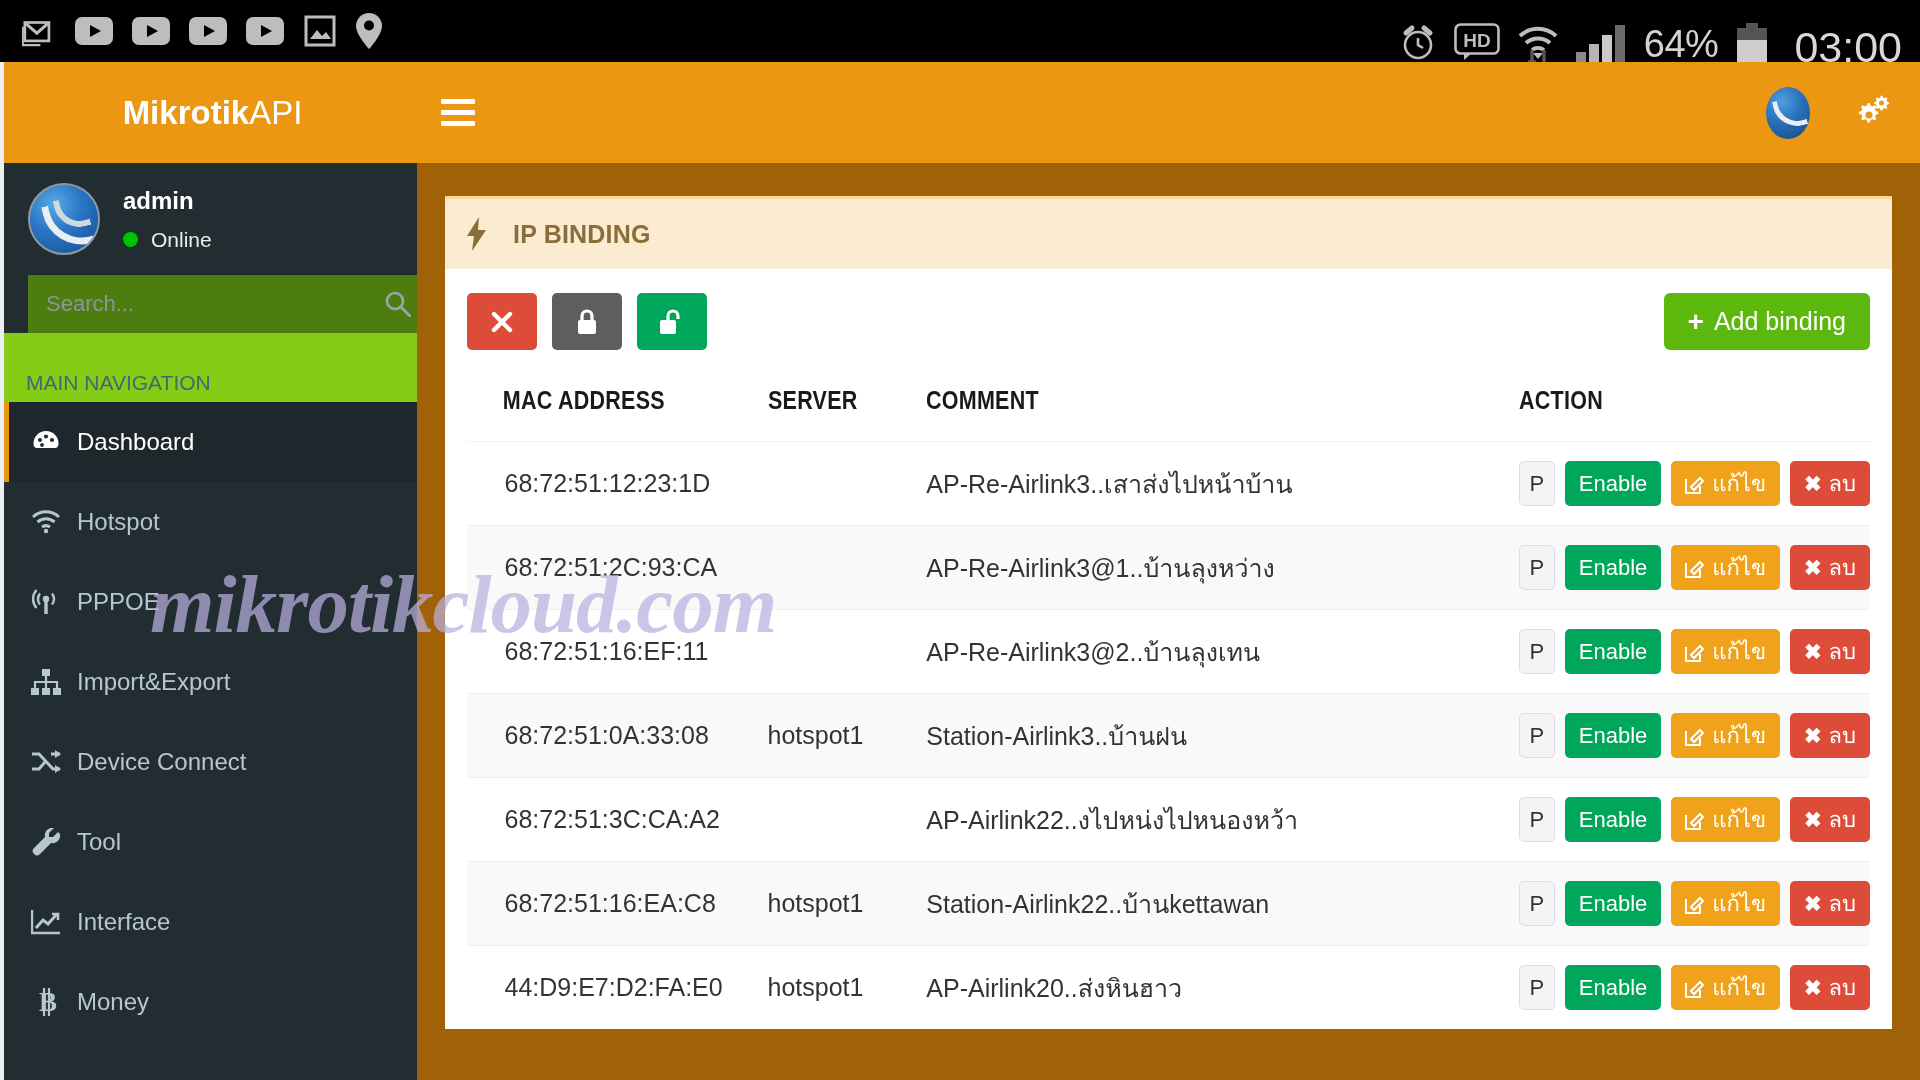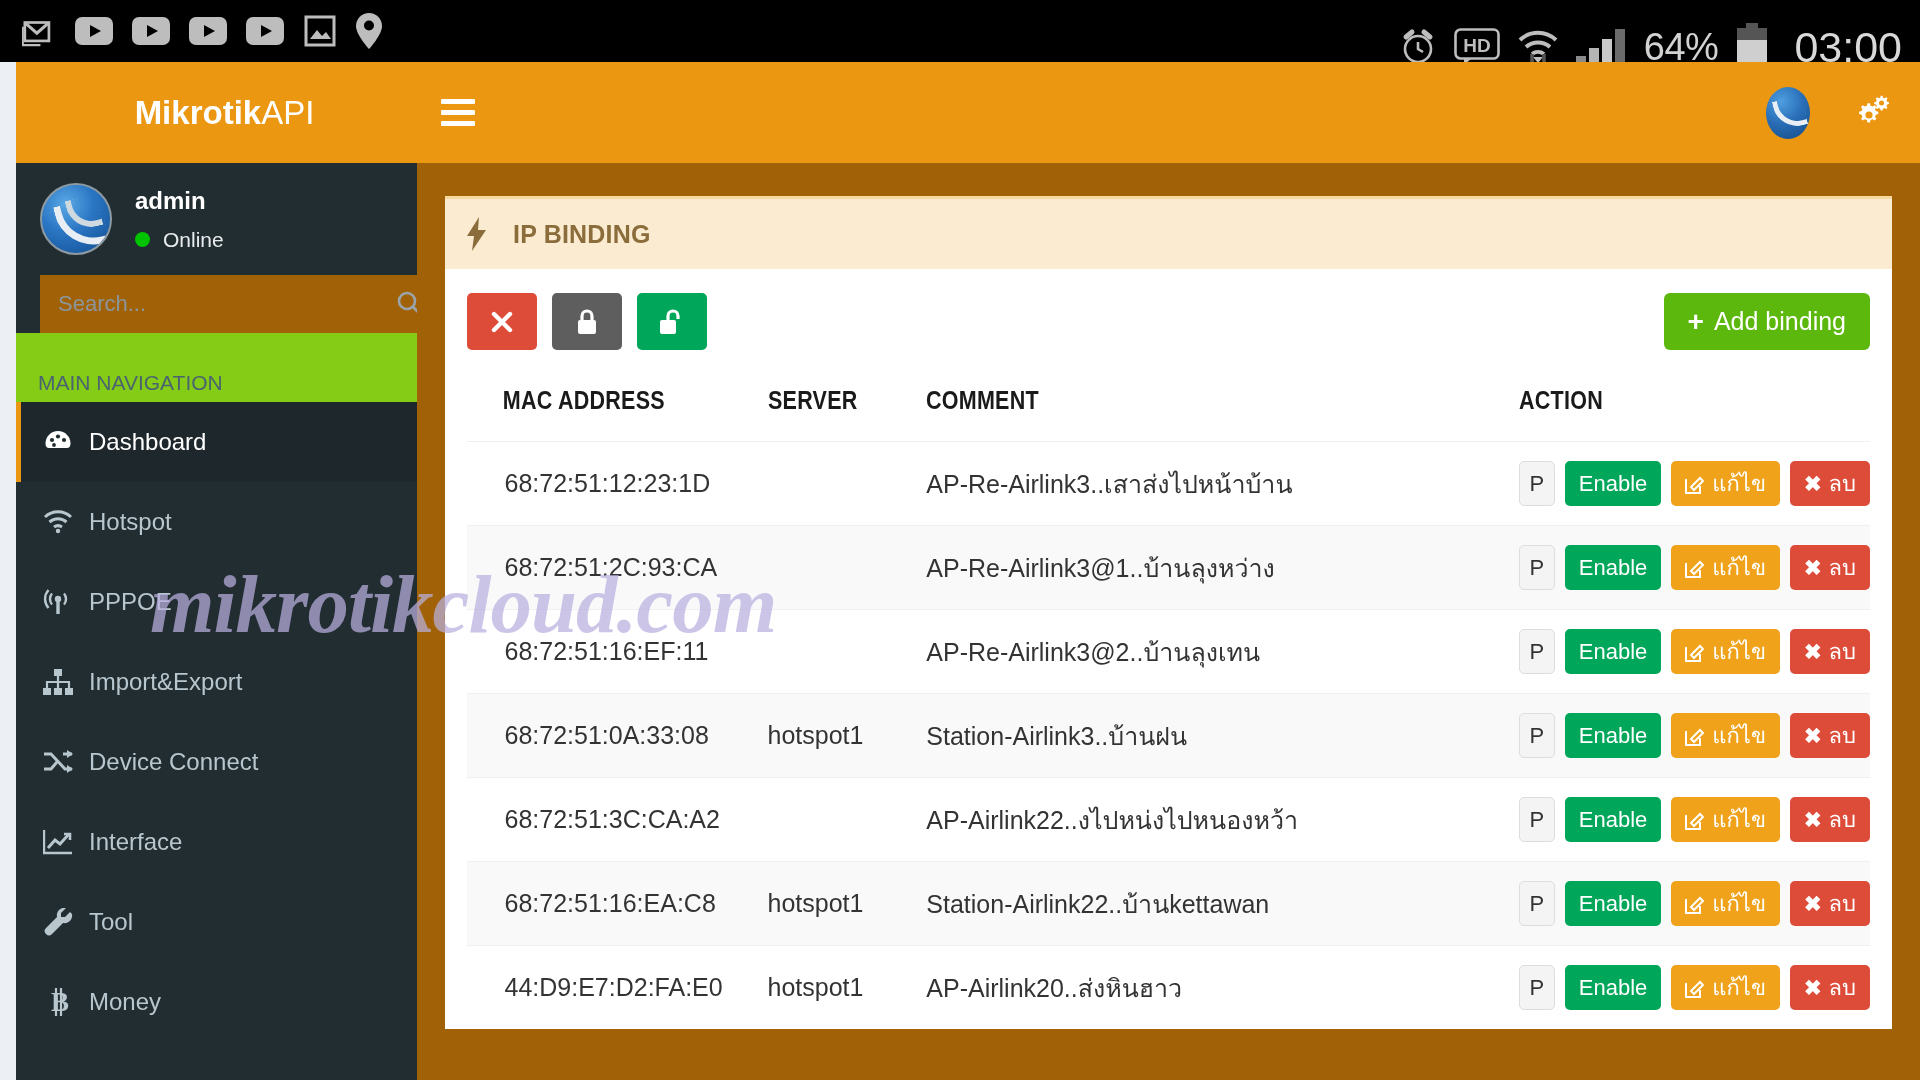--- a/index.html
+++ b/index.html
@@ -14,35 +14,35 @@
   
   .statusbar {
     position: absolute; top: 0; left: 0;
     width: 1920px; height: 62px;
     background: #000;
     display: flex; align-items: center;
     padding: 0 18px 0 22px;
     color: #c7c7c7;
   }
   .sb-left { display: flex; align-items: center; gap: 19px; }
-  .sb-right { margin-left: auto; display: flex; align-items: center; gap: 16px; margin-top: 32px; }
+  .sb-right { margin-left: auto; display: flex; gap: 16px; margin-top: 32px; }
   .sb-ico { display: block; }
   .battery-pct {
     font-size: 38px; color: #d2d2d2; letter-spacing: -0.5px;
     font-family: "Liberation Sans", sans-serif;
   }
   .clock {
     font-size: 43px; color: #d9d9d9; letter-spacing: 0px;
     margin-left: 8px;
     font-family: "Liberation Sans", sans-serif;
   }
 
   
   .sidebar {
-    position: absolute; top: 62px; left: 16px;
+    position: absolute; top: 62px; left: 4px;
     width: 446px; height: 1018px;
     background: #222d32;
   }
   .brand {
     height: 101px; width: 417px;
     background: #ec9712;
     display: flex; align-items: center; justify-content: center;
     color: #fff; font-size: 33px;
   }
   .brand b { font-weight: 700; }
@@ -76,21 +76,21 @@
     transform: rotate(-14deg);
   }
   .uinfo { margin-left: 23px; }
   .uname { color: #fff; font-size: 24px; font-weight: 700; }
   .ustatus { display: flex; align-items: center; margin-top: 13px; }
   .dot { width: 15px; height: 15px; border-radius: 50%; background: #00c400; display: inline-block; }
   .ustatus span { color: #e8eced; font-size: 21px; margin-left: 13px; }
 
   .searchwrap {
     margin: 4px 24px 0 24px;
-    height: 58px; background: #a16207;
+    height: 58px; background: #4d7c0f;
     display: flex; align-items: center;
     position: relative;
   }
   .searchwrap input {
     flex: 1; height: 100%; border: 0; outline: 0;
     background: transparent; color: #fff;
     font-size: 22px; padding: 0 18px;
     font-family: "Liberation Sans", sans-serif;
   }
   .searchwrap input::placeholder { color: #8b969c; }
@@ -419,35 +419,35 @@
               <path d="M1 5 L8 5 L22 20 L29 20 M1 20 L8 20 L14 13" fill="none" stroke="#b8c7ce" stroke-width="3"></path>
               <path d="M24 16 L30 20 L24 24 Z" fill="#b8c7ce"></path>
               <path d="M24 1 L30 5 L24 9 Z" fill="#b8c7ce"></path>
               <path d="M20 5 L29 5" stroke="#b8c7ce" stroke-width="3"></path>
             </svg>
         </span>
         <span class="nlabel">Device Connect</span>
       </li>
       <li class="navitem">
         <span class="nico">
+          <svg width="30" height="28" viewBox="0 0 30 28">
+              <path d="M27 4 L22 9 L18 9 L18 5 L23 0 C18 -1 13 3 14 9 L3 20 C1 22 1 24 3 26 C5 28 7 28 9 26 L20 15 C26 16 30 11 29 6 Z" fill="#b8c7ce"></path>
+            </svg>
+        </span>
+        <span class="nlabel">Tool</span>
+      </li>
+      <li class="navitem">
+        <span class="nico">
           <svg width="30" height="26" viewBox="0 0 30 26">
               <path d="M1 1 L1 24 L29 24" fill="none" stroke="#b8c7ce" stroke-width="2.4"></path>
               <path d="M5 19 L12 11 L17 15 L26 5" fill="none" stroke="#b8c7ce" stroke-width="3"></path>
               <path d="M21 5 L27 5 L27 11" fill="none" stroke="#b8c7ce" stroke-width="2.6"></path>
             </svg>
         </span>
         <span class="nlabel">Interface</span>
-      </li>
-      <li class="navitem">
-        <span class="nico">
-          <svg width="30" height="28" viewBox="0 0 30 28">
-              <path d="M27 4 L22 9 L18 9 L18 5 L23 0 C18 -1 13 3 14 9 L3 20 C1 22 1 24 3 26 C5 28 7 28 9 26 L20 15 C26 16 30 11 29 6 Z" fill="#b8c7ce"></path>
-            </svg>
-        </span>
-        <span class="nlabel">Tool</span>
       </li>
       <li class="navitem">
         <span class="nico">
           <svg width="30" height="30" viewBox="0 0 30 30">
               <text x="8" y="24" font-family="Liberation Serif, serif" font-size="27" font-weight="bold" fill="#b8c7ce">B</text>
               <path d="M13 1 L13 29 M18 1 L18 29" stroke="#b8c7ce" stroke-width="2.2"></path>
             </svg>
         </span>
         <span class="nlabel">Money</span>
       </li>

